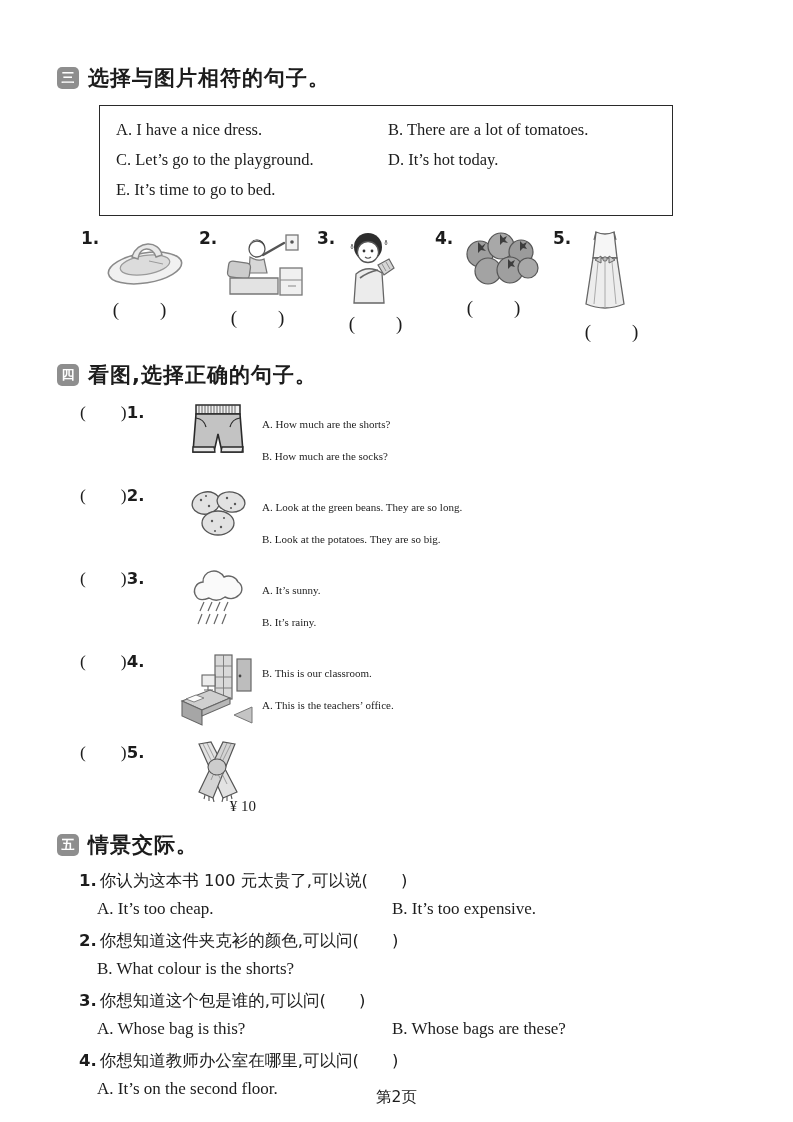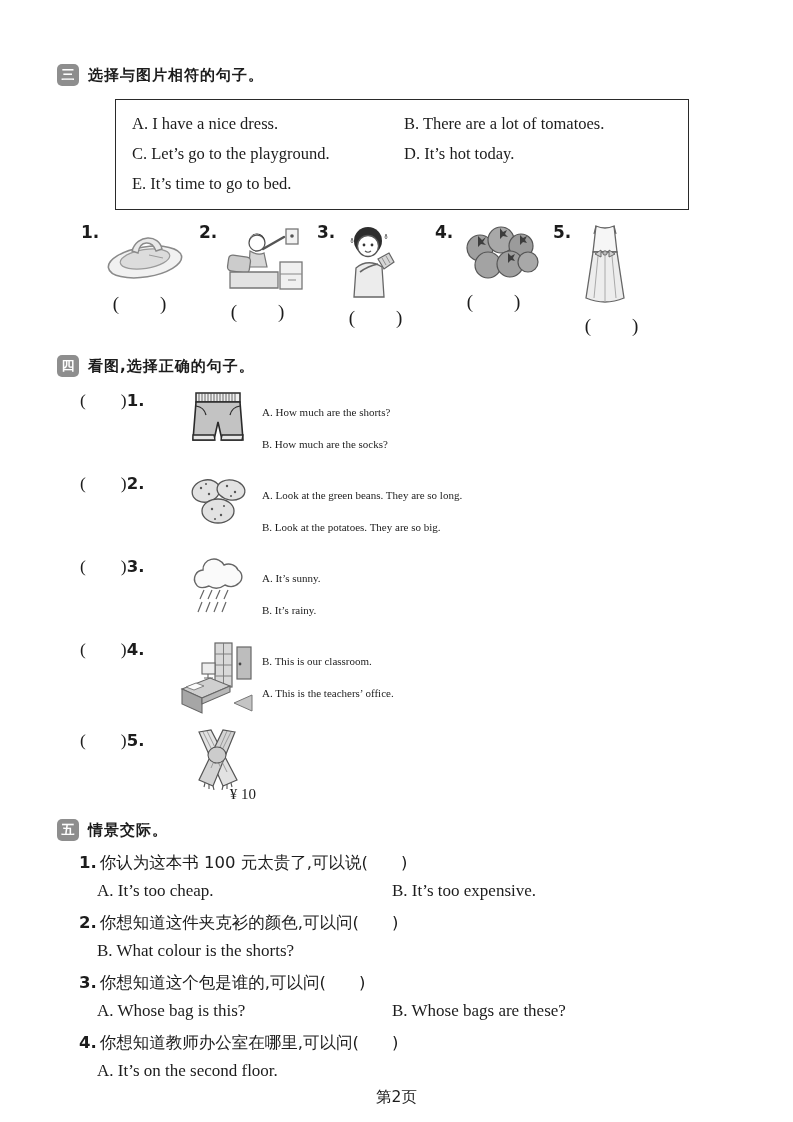--- a/index.html
+++ b/index.html
@@ -13,26 +13,26 @@
   
   .sec-header { display:flex; align-items:center; gap:9px; margin:0; }
   .badge {
     width:22px; height:22px; border-radius:5px; background:#8e8e8e; color:#fff;
     display:flex; align-items:center; justify-content:center;
     font-family:"DejaVu Sans","Liberation Sans",sans-serif; font-size:13px; font-weight:bold;
     flex:0 0 auto;
   }
   .sec-title {
     font-family:"DejaVu Sans","Liberation Sans",sans-serif;
-    font-weight:bold; font-size:15px; letter-spacing:1px;
+    font-weight:bold; font-size:21px; letter-spacing:1px;
   }
 
   
   .s3-box {
-    margin:13px 0 0 58px; width:540px; border:1.5px solid #2a2a2a;
+    margin:13px 0 0 42px; width:540px; border:1.5px solid #2a2a2a;
     padding:9px 16px 10px 16px; font-size:16.5px;
   }
   .s3-row { display:flex; line-height:30px; }
   .s3-col-l { width:272px; }
 
   
   .pics { display:flex; margin:12px 0 0 24px; }
   .pic-cell { width:118px; }
   .pic-top { display:flex; align-items:flex-start; }
   .pic-num { font-family:"DejaVu Sans","Liberation Sans",sans-serif; font-weight:bold; font-size:17px; margin-right:3px; }

